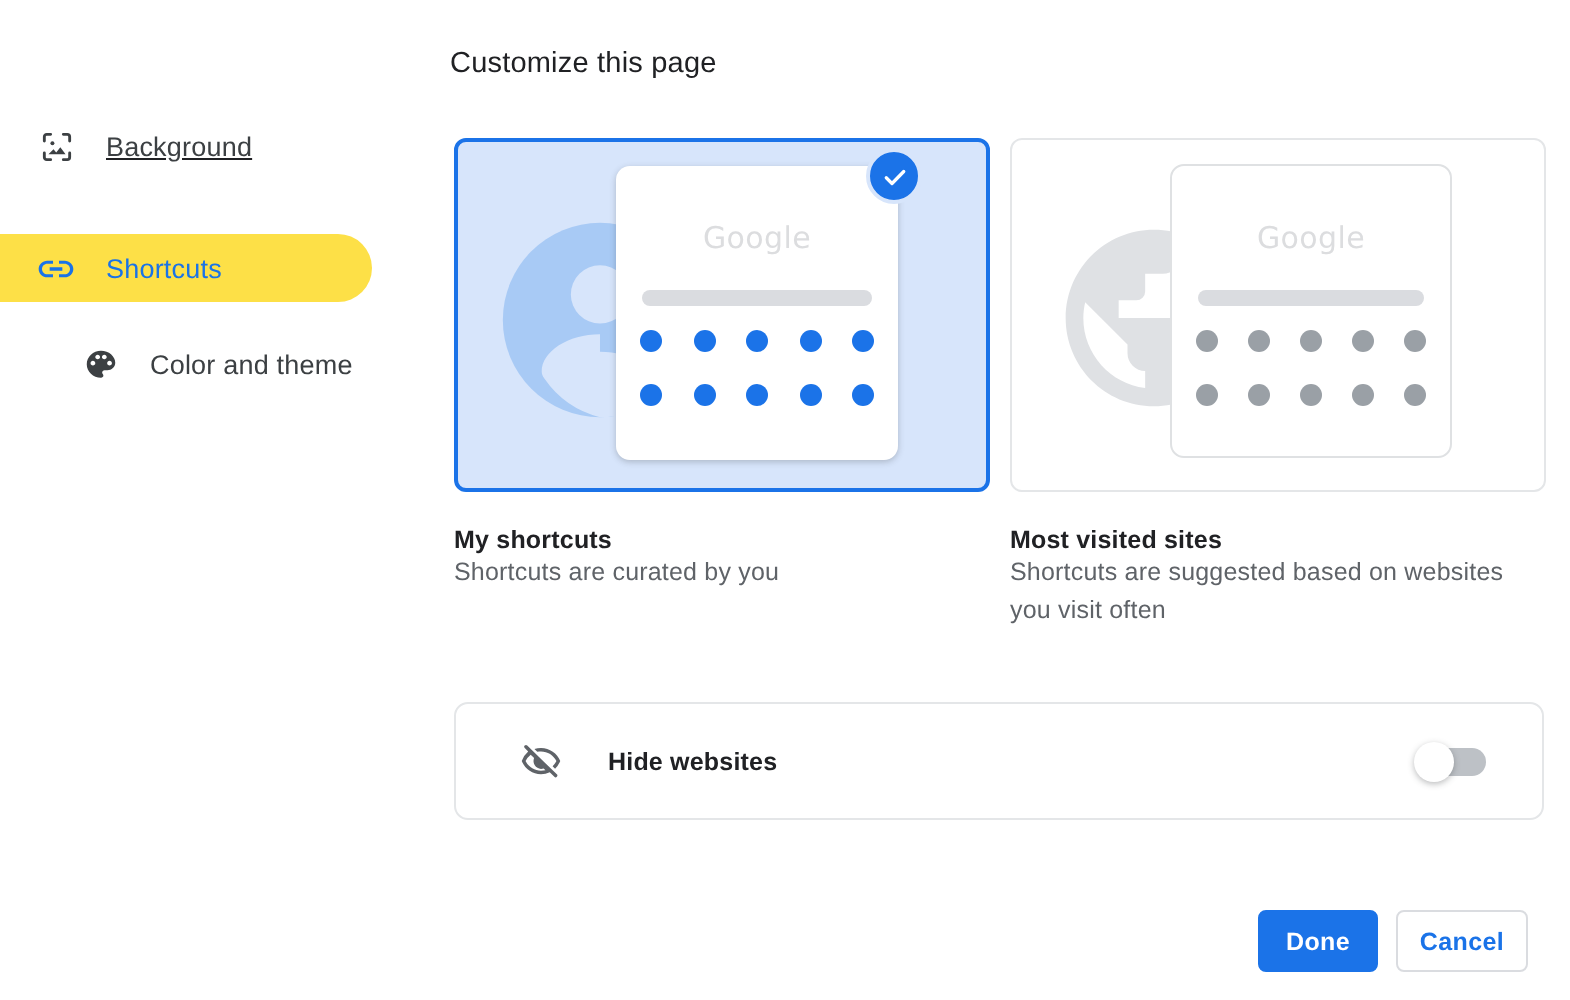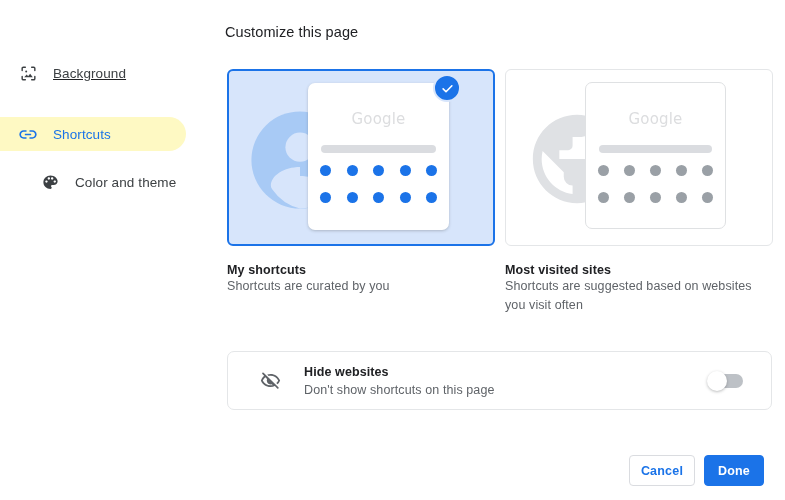--- a/index.html
+++ b/index.html
@@ -46,21 +46,21 @@
     flex: 0 0 auto;
   }
   .nav-item .nav-label {
     margin-left: 15px;
     font-size: 13.5px;
     letter-spacing: .1px;
     color: #3c4043;
     white-space: nowrap;
   }
   .nav-item.selected {
-    background: #fef9c3;
+    background: #fde047;
   }
   .nav-item.selected .nav-label {
     color: #1a73e8;
   }
 
   
   #content {
     position: absolute;
     left: 200px;
     top: 0;
@@ -417,24 +417,23 @@
   </div>
 
   <div id="hide-row">
     <span class="eye-icon-wrap">
       <svg width="21" height="21" viewBox="0 0 24 24" aria-hidden="true">
         <path fill="#5f6368" d="M12 6.5c3.79 0 7.17 2.13 8.82 5.5a10.6 10.6 0 0 1-2.2 2.98l1.42 1.42A12.6 12.6 0 0 0 23 12c-1.73-4.39-6-7.5-11-7.5-1.32 0-2.58.22-3.76.62l1.65 1.65c.68-.17 1.39-.27 2.11-.27zM2.71 3.16a.996.996 0 0 0 0 1.41l1.97 1.97A12.52 12.52 0 0 0 1 12c1.73 4.39 6 7.5 11 7.5 1.78 0 3.47-.4 4.98-1.11l2.66 2.66a.996.996 0 1 0 1.41-1.41L4.12 3.16a.996.996 0 0 0-1.41 0zM12 17.5c-3.79 0-7.17-2.13-8.82-5.5a10.9 10.9 0 0 1 2.94-3.58l1.93 1.93A4.5 4.5 0 0 0 12 16.5c.52 0 1.01-.09 1.48-.25l1.07 1.07c-.81.12-1.66.18-2.55.18z"></path>
       </svg>
     </span>
     <div class="hide-texts">
       <div class="hide-title">Hide websites</div>
-      <div class="hide-desc">Don't show shortcuts on this page</div>
     </div>
     <div class="toggle">
       <span class="knob"></span>
     </div>
   </div>
 
   <div id="footer">
+    <div class="btn" id="done-button">Done</div>
     <div class="btn" id="cancel-button">Cancel</div>
-    <div class="btn" id="done-button">Done</div>
   </div>
 </div>
 
 </body></html>

